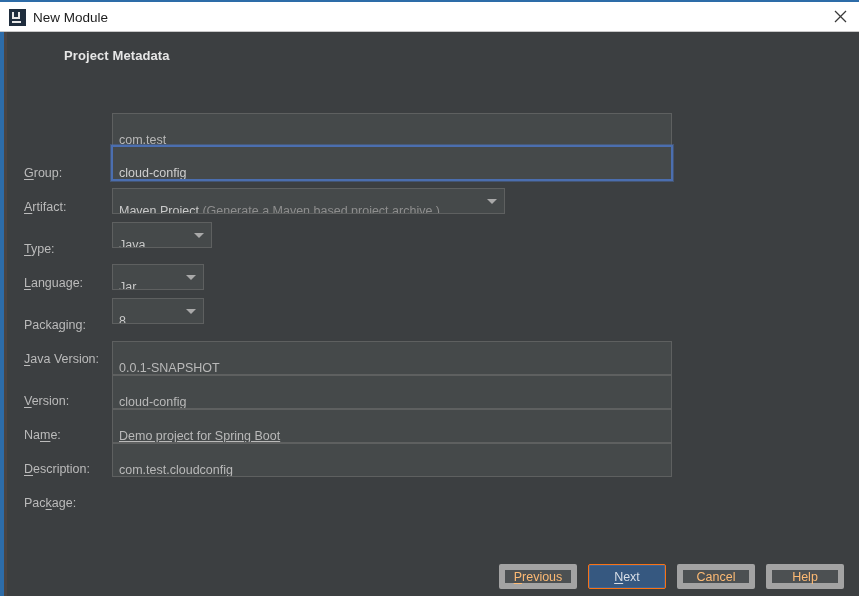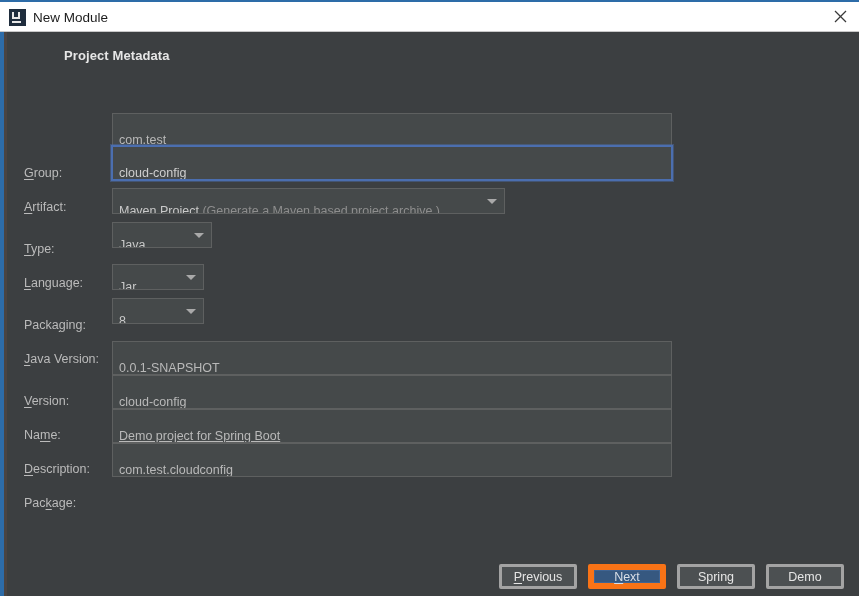--- a/index.html
+++ b/index.html
@@ -157,34 +157,34 @@
     border-right: 5px solid transparent;
     border-top: 5px solid #a9a9a9;
   }
 
   
   .btn {
     position: absolute;
     box-sizing: border-box;
     height: 25px;
     background: #4c5052;
-    border: 3px solid #a3a3a3;
+    border: 6px solid #a3a3a3;
     border-radius: 2px;
-    color: #e5e5e5;
+    color: #fdba74;
     font-size: 12.5px;
     font-family: "Liberation Sans", sans-serif;
     display: flex;
     align-items: center;
     justify-content: center;
     cursor: pointer;
     user-select: none;
   }
   .btn.default {
     background: #365880;
-    border: 6px solid #f97316;
+    border: 1px solid #f97316;
     color: #d8dee6;
     box-shadow: inset 0 0 0 1px #3f6493;
   }
 </style>
 </head>
 <body>
 
 <div class="window">
 
   <div class="window-top-accent"></div>
@@ -256,17 +256,17 @@
 
     <div class="lbl" style="left:17px; top:415px;">Pac<span class="mn">k</span>age:</div>
     <div class="field" style="left:105px; top:411px; width:560px; height:22px;">com.test.cloudconfig</div>
 
     <div class="btn" style="left:492px; top:532px; width:78px;">
       <span><span class="mn">P</span>revious</span>
     </div>
     <div class="btn default" style="left:581px; top:532px; width:78px;">
       <span><span class="mn">N</span>ext</span>
     </div>
-    <div class="btn" style="left:670px; top:532px; width:78px;">Spring</div>
-    <div class="btn" style="left:759px; top:532px; width:78px;">Demo</div>
+    <div class="btn" style="left:670px; top:532px; width:78px;">Cancel</div>
+    <div class="btn" style="left:759px; top:532px; width:78px;">Help</div>
 
   </div>
 </div>
 
 </body></html>

